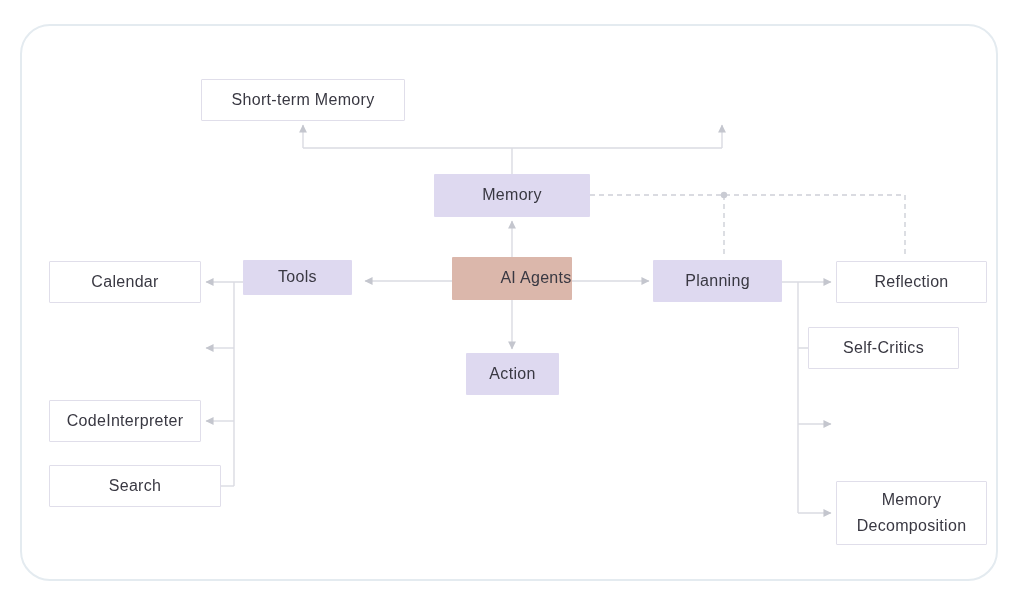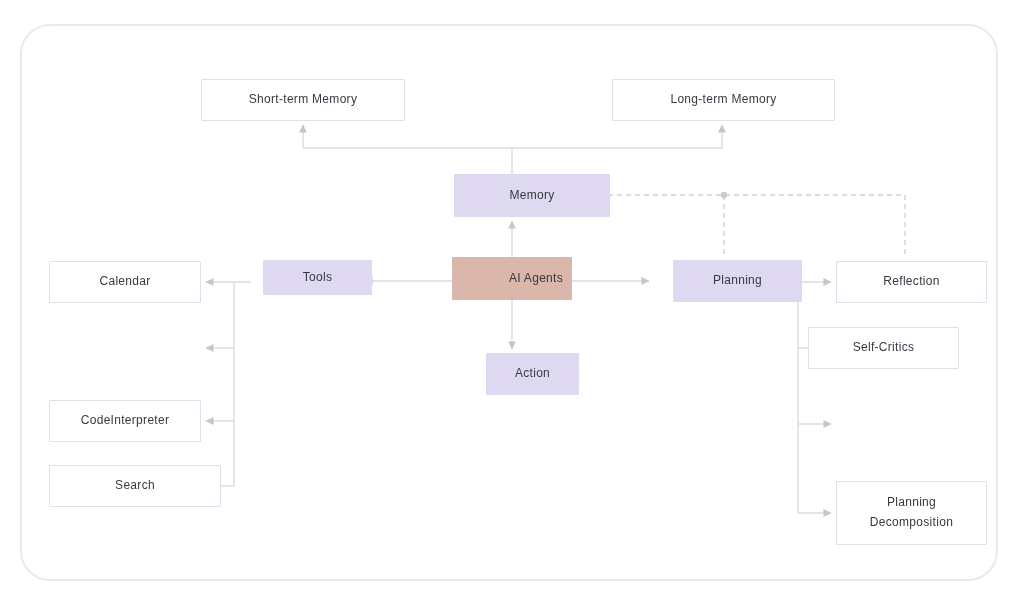--- a/index.html
+++ b/index.html
@@ -7,25 +7,25 @@
     position:relative;width:1024px;height:609px;background:#ffffff;overflow:hidden;
     font-family:"Liberation Sans","DejaVu Sans",sans-serif;
   }
   .card{
     position:absolute;left:20px;top:24px;width:974px;height:553px;
     border:2px solid #e4ebf0;border-radius:30px;background:#ffffff;
   }
   .connectors{position:absolute;left:0;top:0;pointer-events:none;}
   .node{
     position:absolute;display:flex;align-items:center;justify-content:center;
-    text-align:center;font-size:12px;letter-spacing:.3px;color:#393842;
+    text-align:center;font-size:16px;letter-spacing:.3px;color:#393842;
     line-height:1.65;box-sizing:border-box;border-radius:1px;
   }
   .plain{background:#ffffff;border:1px solid #e0deea;}
-  .lavender{background:#ded9f0;margin-left:20px;}
+  .lavender{background:#ded9f0;}
   .rose{background:#dbb7ab;}
   .two-line{padding:0 20px;}
   
   #n-short-term{left:201px;top:79px;width:204px;height:42px;}
   #n-long-term{left:612px;top:79px;width:223px;height:42px;}
   #n-memory{left:434px;top:174px;width:156px;height:43px;}
   #n-ai-agents{left:452px;top:257px;width:120px;height:43px;padding-left:48px;}
   #n-action{left:466px;top:353px;width:93px;height:42px;}
   #n-tools{left:243px;top:260px;width:109px;height:35px;}
   #n-calendar{left:49px;top:261px;width:152px;height:42px;}
@@ -78,27 +78,26 @@
     </g>
     <g stroke="#ced0d8" stroke-width="1.4" fill="none" stroke-dasharray="5 4">
       <path d="M590 195 H905"></path>
       <path d="M724 195 V256"></path>
       <path d="M905 195 V257"></path>
     </g>
     <circle cx="724" cy="195" r="3.2" fill="#c9cbd3"></circle>
   </svg>
 
   <div class="node plain" id="n-short-term">Short-term Memory</div>
-  <div class="node plain" id="n-long-term">Long-term Memory</div>
   <div class="node lavender" id="n-memory">Memory</div>
   <div class="node rose" id="n-ai-agents">AI Agents</div>
   <div class="node lavender" id="n-action">Action</div>
   <div class="node lavender" id="n-tools">Tools</div>
   <div class="node plain" id="n-calendar">Calendar</div>
   <div class="node plain" id="n-code-interpreter">CodeInterpreter</div>
   <div class="node plain" id="n-search">Search</div>
   <div class="node lavender" id="n-planning">Planning</div>
   <div class="node plain" id="n-reflection">Reflection</div>
   <div class="node plain" id="n-self-critics">Self-Critics</div>
-  <div class="node plain two-line" id="n-subgoal-decomposition">Planning Decomposition</div>
+  <div class="node plain two-line" id="n-subgoal-decomposition">Memory Decomposition</div>
 
 
 </div>
 
 </body></html>

